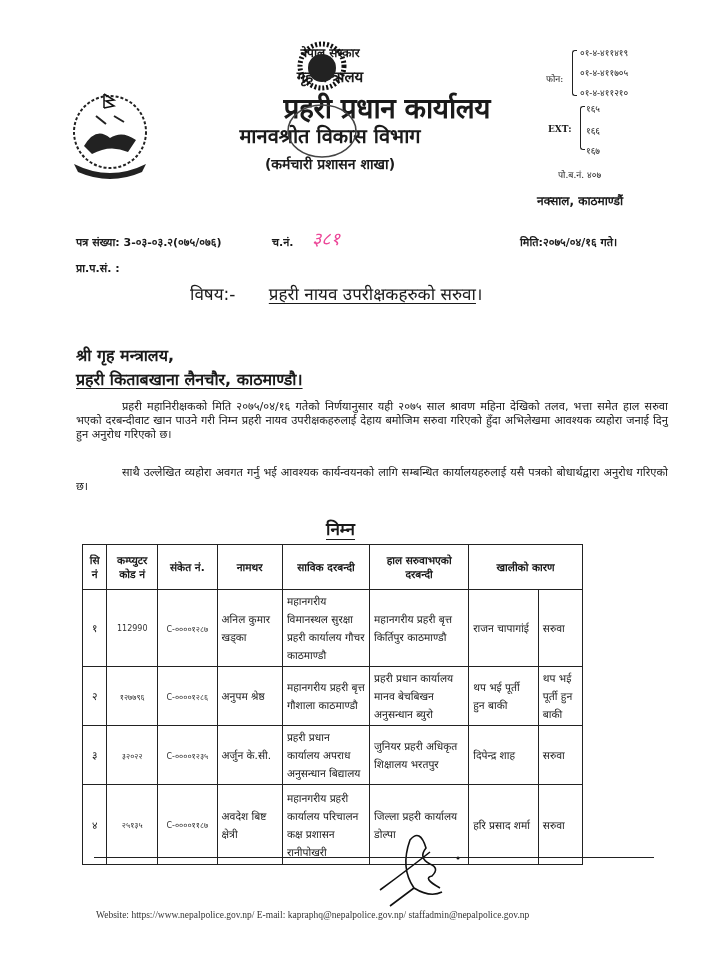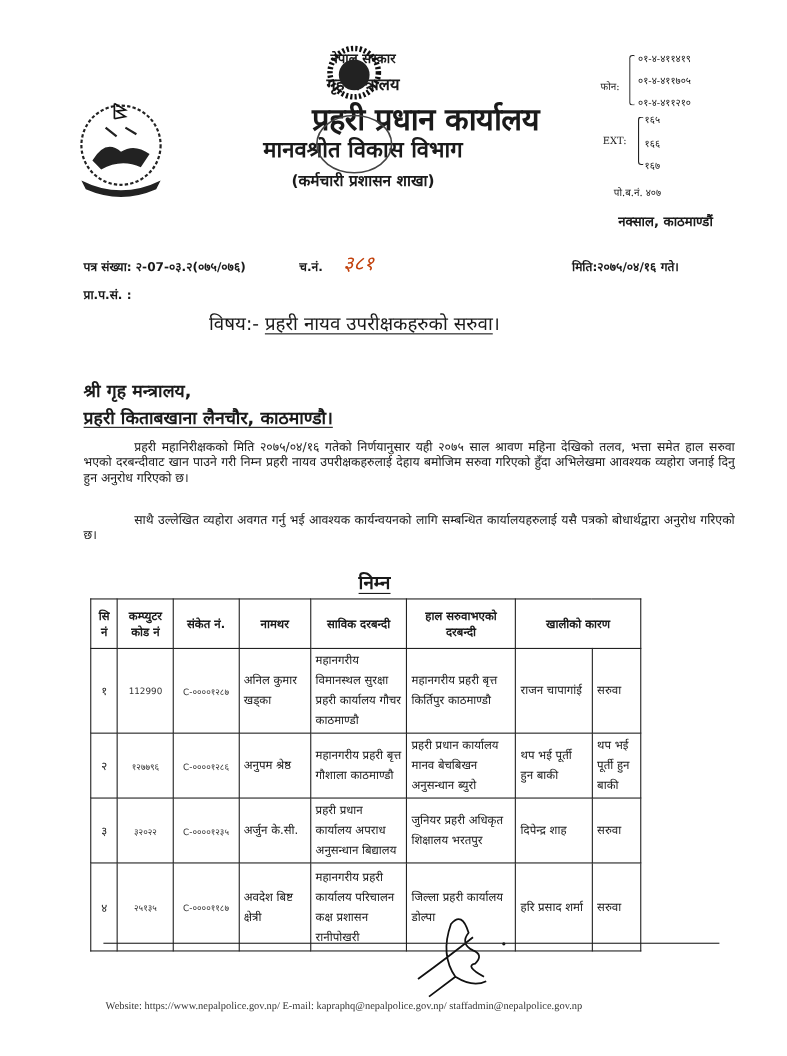--- a/index.html
+++ b/index.html
@@ -14,23 +14,23 @@
   .hdr-big { font-size:28px; font-weight:bold; text-align:right; width:320px; left:170px; letter-spacing:-0.5px; }
   .hdr-mid { font-size:20px; font-weight:bold; text-align:center; width:320px; left:170px; }
   .hdr-paren { font-size:14px; font-weight:bold; text-align:center; width:260px; left:200px; }
 
   .contact { font-size:9px; font-family:"DejaVu Serif", serif; }
   .brace { border-left:1px solid #222; border-top:1px solid #222; border-bottom:1px solid #222; width:4px; border-radius:3px 0 0 3px; }
   .address { font-size:12px; font-weight:bold; }
 
   
   .meta { font-size:11px; font-weight:bold; }
-  .handnum { font-size:18px; font-family:Liberation Sans, sans-serif; font-style:italic; font-weight:normal; color:#c2410c; }
+  .handnum { font-size:18px; font-family:Liberation Sans, sans-serif; font-style:italic; font-weight:normal; color:#ec4899; }
   .subject { font-size:17px; left:190px; top:282px; }
-  .subject u { text-decoration:underline; text-underline-offset:3px; }
+  .subject u { text-decoration:underline; text-underline-offset:3px;margin-left:28px; }
 
   .recip { font-size:16px; font-weight:bold; left:76px; }
   .recip-2 { text-decoration:underline; text-underline-offset:3px; }
 
   .para { left:76px; width:592px; font-size:11.2px; line-height:14px; text-align:justify; }
   .indent { text-indent:46px; }
 
   .nimna { left:326px; top:517px; font-size:17px; font-weight:bold; text-decoration:underline; text-underline-offset:4px; }
 
   
@@ -67,30 +67,30 @@
   <circle cx="40" cy="32" r="14" fill="#222"></circle>
   <ellipse cx="40" cy="95" rx="34" ry="26" fill="none" stroke="#444" stroke-width="1.5"></ellipse>
 </svg>
 
 <div class="abs contact" style="left:546px; top:72px;">फोन:</div>
 <div class="abs brace" style="left:572px; top:50px; height:44px;"></div>
 <div class="abs contact" style="left:580px; top:46px;">०१-४-४११४१९</div>
 <div class="abs contact" style="left:580px; top:66px;">०१-४-४११७०५</div>
 <div class="abs contact" style="left:580px; top:86px;">०१-४-४११२१०</div>
 
-<div class="abs contact" style="left:548px; top:124px; font-weight:normal;">EXT:</div>
+<div class="abs contact" style="left:548px; top:124px; font-weight:bold;">EXT:</div>
 <div class="abs brace" style="left:580px; top:106px; height:42px;"></div>
 <div class="abs contact" style="left:586px; top:102px;">१६५</div>
 <div class="abs contact" style="left:586px; top:124px;">१६६</div>
 <div class="abs contact" style="left:586px; top:144px;">१६७</div>
 
 <div class="abs contact" style="left:558px; top:168px;">पो.ब.नं. ४०७</div>
-<div class="abs address" style="left:562px; top:192px;">नक्साल, काठमाण्डौं</div>
+<div class="abs address" style="left:537px; top:192px;">नक्साल, काठमाण्डौं</div>
 
-<div class="abs meta" style="left:76px; top:234px;">पत्र संख्या: २-07-०३.२(०७५/०७६)</div>
+<div class="abs meta" style="left:76px; top:234px;">पत्र संख्या: 3-०३-०३.२(०७५/०७६)</div>
 <div class="abs meta" style="left:272px; top:234px;">च.नं.</div>
 <div class="abs handnum" style="left:312px; top:226px;">३८१</div>
 <div class="abs meta" style="left:520px; top:234px;">मिति:२०७५/०४/१६ गते।</div>
 <div class="abs meta" style="left:76px; top:260px;">प्रा.प.सं. :</div>
 
 <div class="abs subject">
   <span>विषय:-</span>
   <u><span>प्रहरी नायव उपरीक्षकहरुको सरुवा</span></u><span>।</span>
 </div>
 

